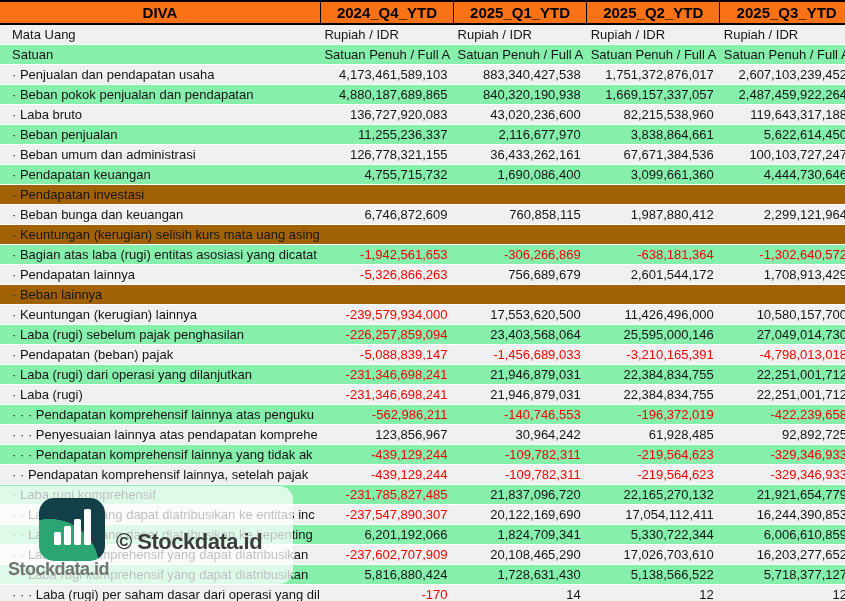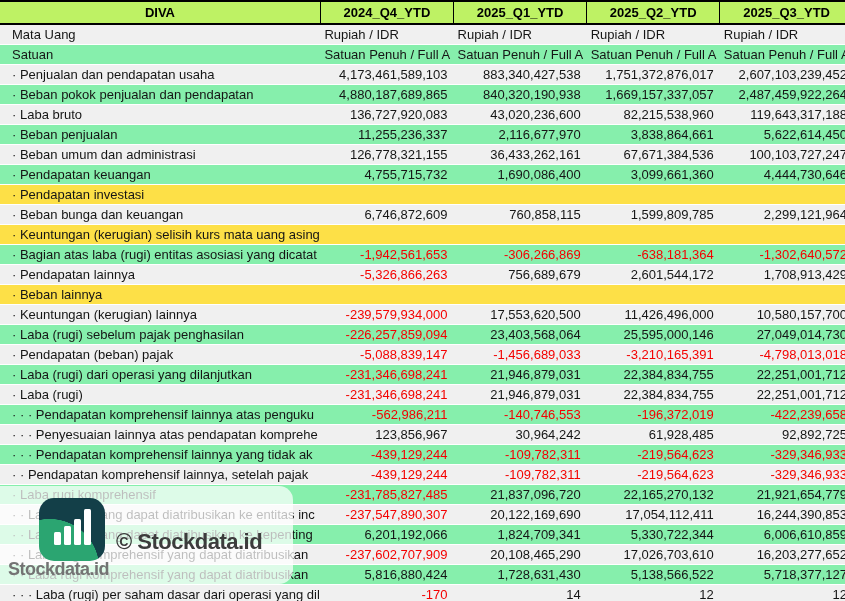--- a/index.html
+++ b/index.html
@@ -5,32 +5,32 @@
   * { margin:0; padding:0; box-sizing:border-box; }
   html,body { width:845px; height:601px; }
   body {
     position:relative; overflow:hidden; background:#ffffff;
     font-family:"Liberation Sans", sans-serif; color:#151515;
   }
   table { border-collapse:collapse; table-layout:fixed; width:853px; }
   col.c-label { width:320px; }
   col.c-val   { width:133px; }
   thead th {
-    height:23px; background:#bef264; font-size:13px; font-weight:bold;
+    height:23px; background:#f97316; font-size:15px; font-weight:bold;
     text-align:center; border-top:2px solid #000; border-bottom:2px solid #000;
     padding:0 2px; white-space:nowrap; overflow:hidden; color:#000;
   }
   thead th + th { border-left:1px solid #000; }
   td {
     height:20px; font-size:13px; white-space:nowrap; overflow:hidden;
     border-bottom:1px solid #fff; padding:0 6px 0 7px; line-height:19px;
   }
   tr.light td { background:#f0f0f0; }
   tr.dark  td { background:#86efac; }
-  tr.blank td { background:#fde047; }
+  tr.blank td { background:#a16207; }
   td.lbl { text-align:left;padding-left:12px; }
   td.val { text-align:right; }
   td.meta { text-align:left; padding-left:4px; }
   td.red { color:#f40000; }
 
   
   .wm-box {
     position:absolute; left:-24px; top:486px; width:317px; height:98px;
     background:rgba(255,255,255,0.72); border-radius:14px; z-index:5;
   }
@@ -134,21 +134,21 @@
         <td class="lbl">· Pendapatan investasi</td>
         <td class="val"></td>
         <td class="val"></td>
         <td class="val"></td>
         <td class="val"></td>
       </tr>
       <tr class="light">
         <td class="lbl">· Beban bunga dan keuangan</td>
         <td class="val">6,746,872,609</td>
         <td class="val">760,858,115</td>
-        <td class="val">1,599,809,785</td>
+        <td class="val">1,987,880,412</td>
         <td class="val">2,299,121,964</td>
       </tr>
       <tr class="blank">
         <td class="lbl">· Keuntungan (kerugian) selisih kurs mata uang asing</td>
         <td class="val"></td>
         <td class="val"></td>
         <td class="val"></td>
         <td class="val"></td>
       </tr>
       <tr class="dark">

